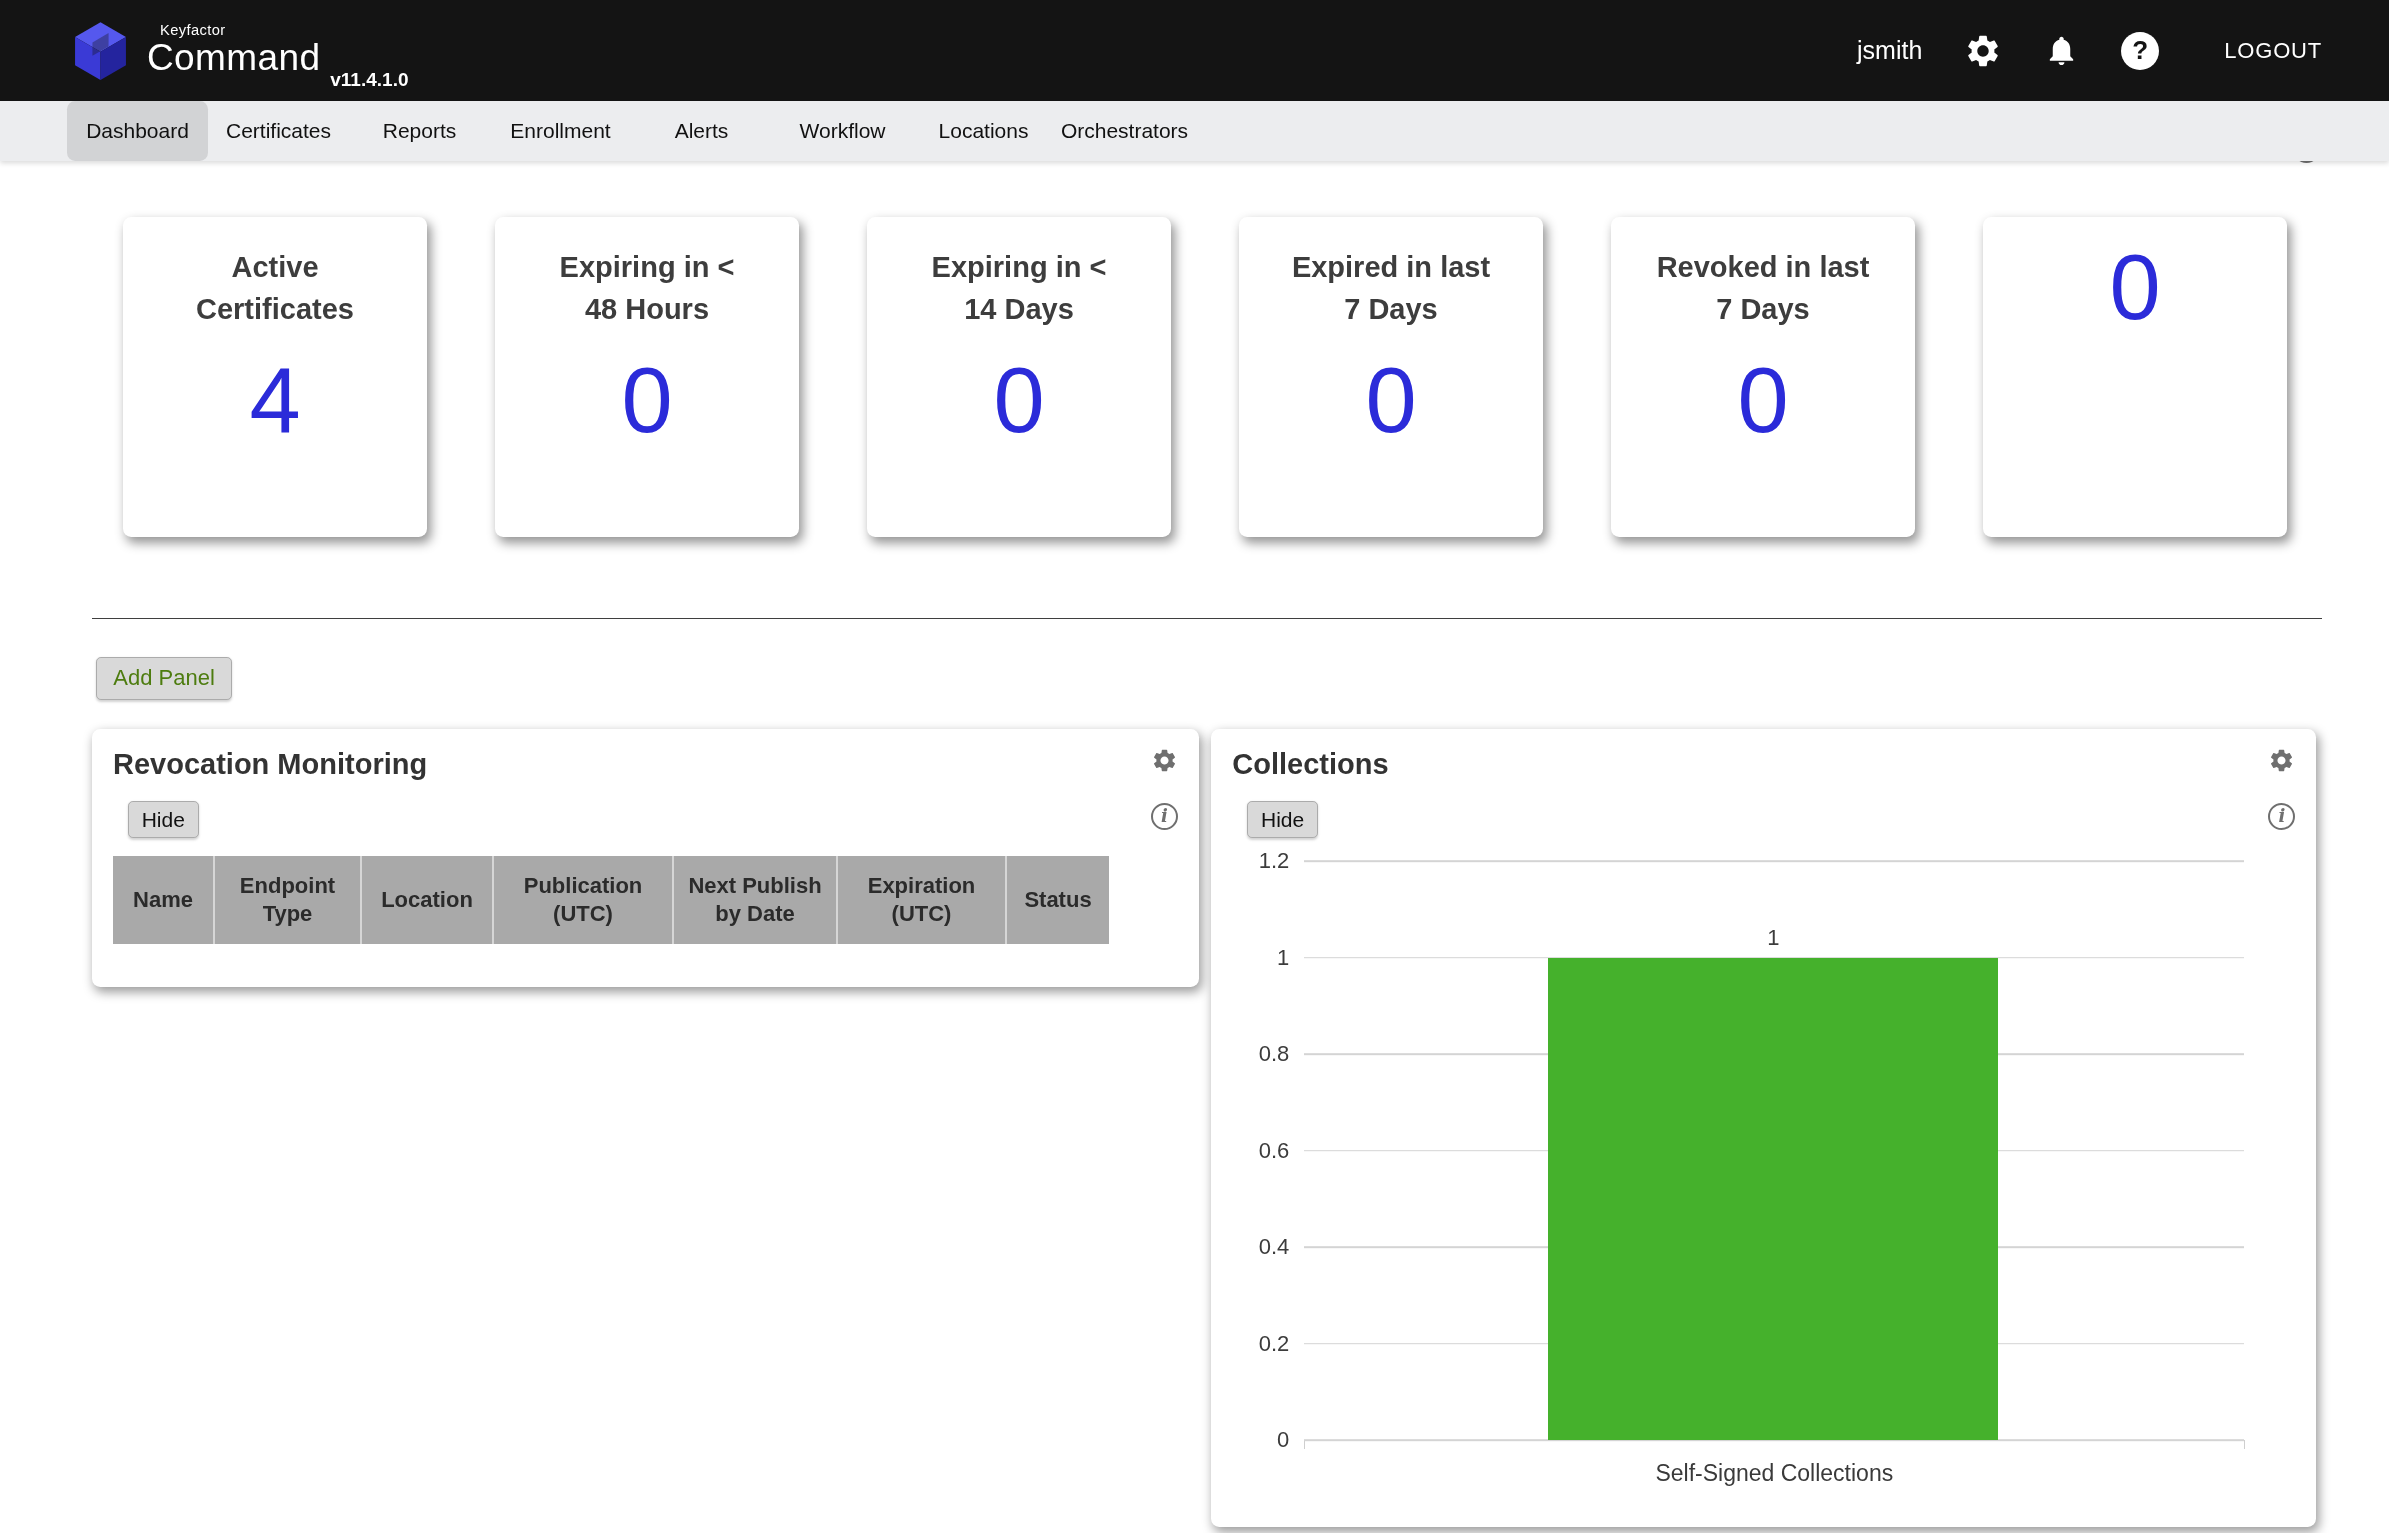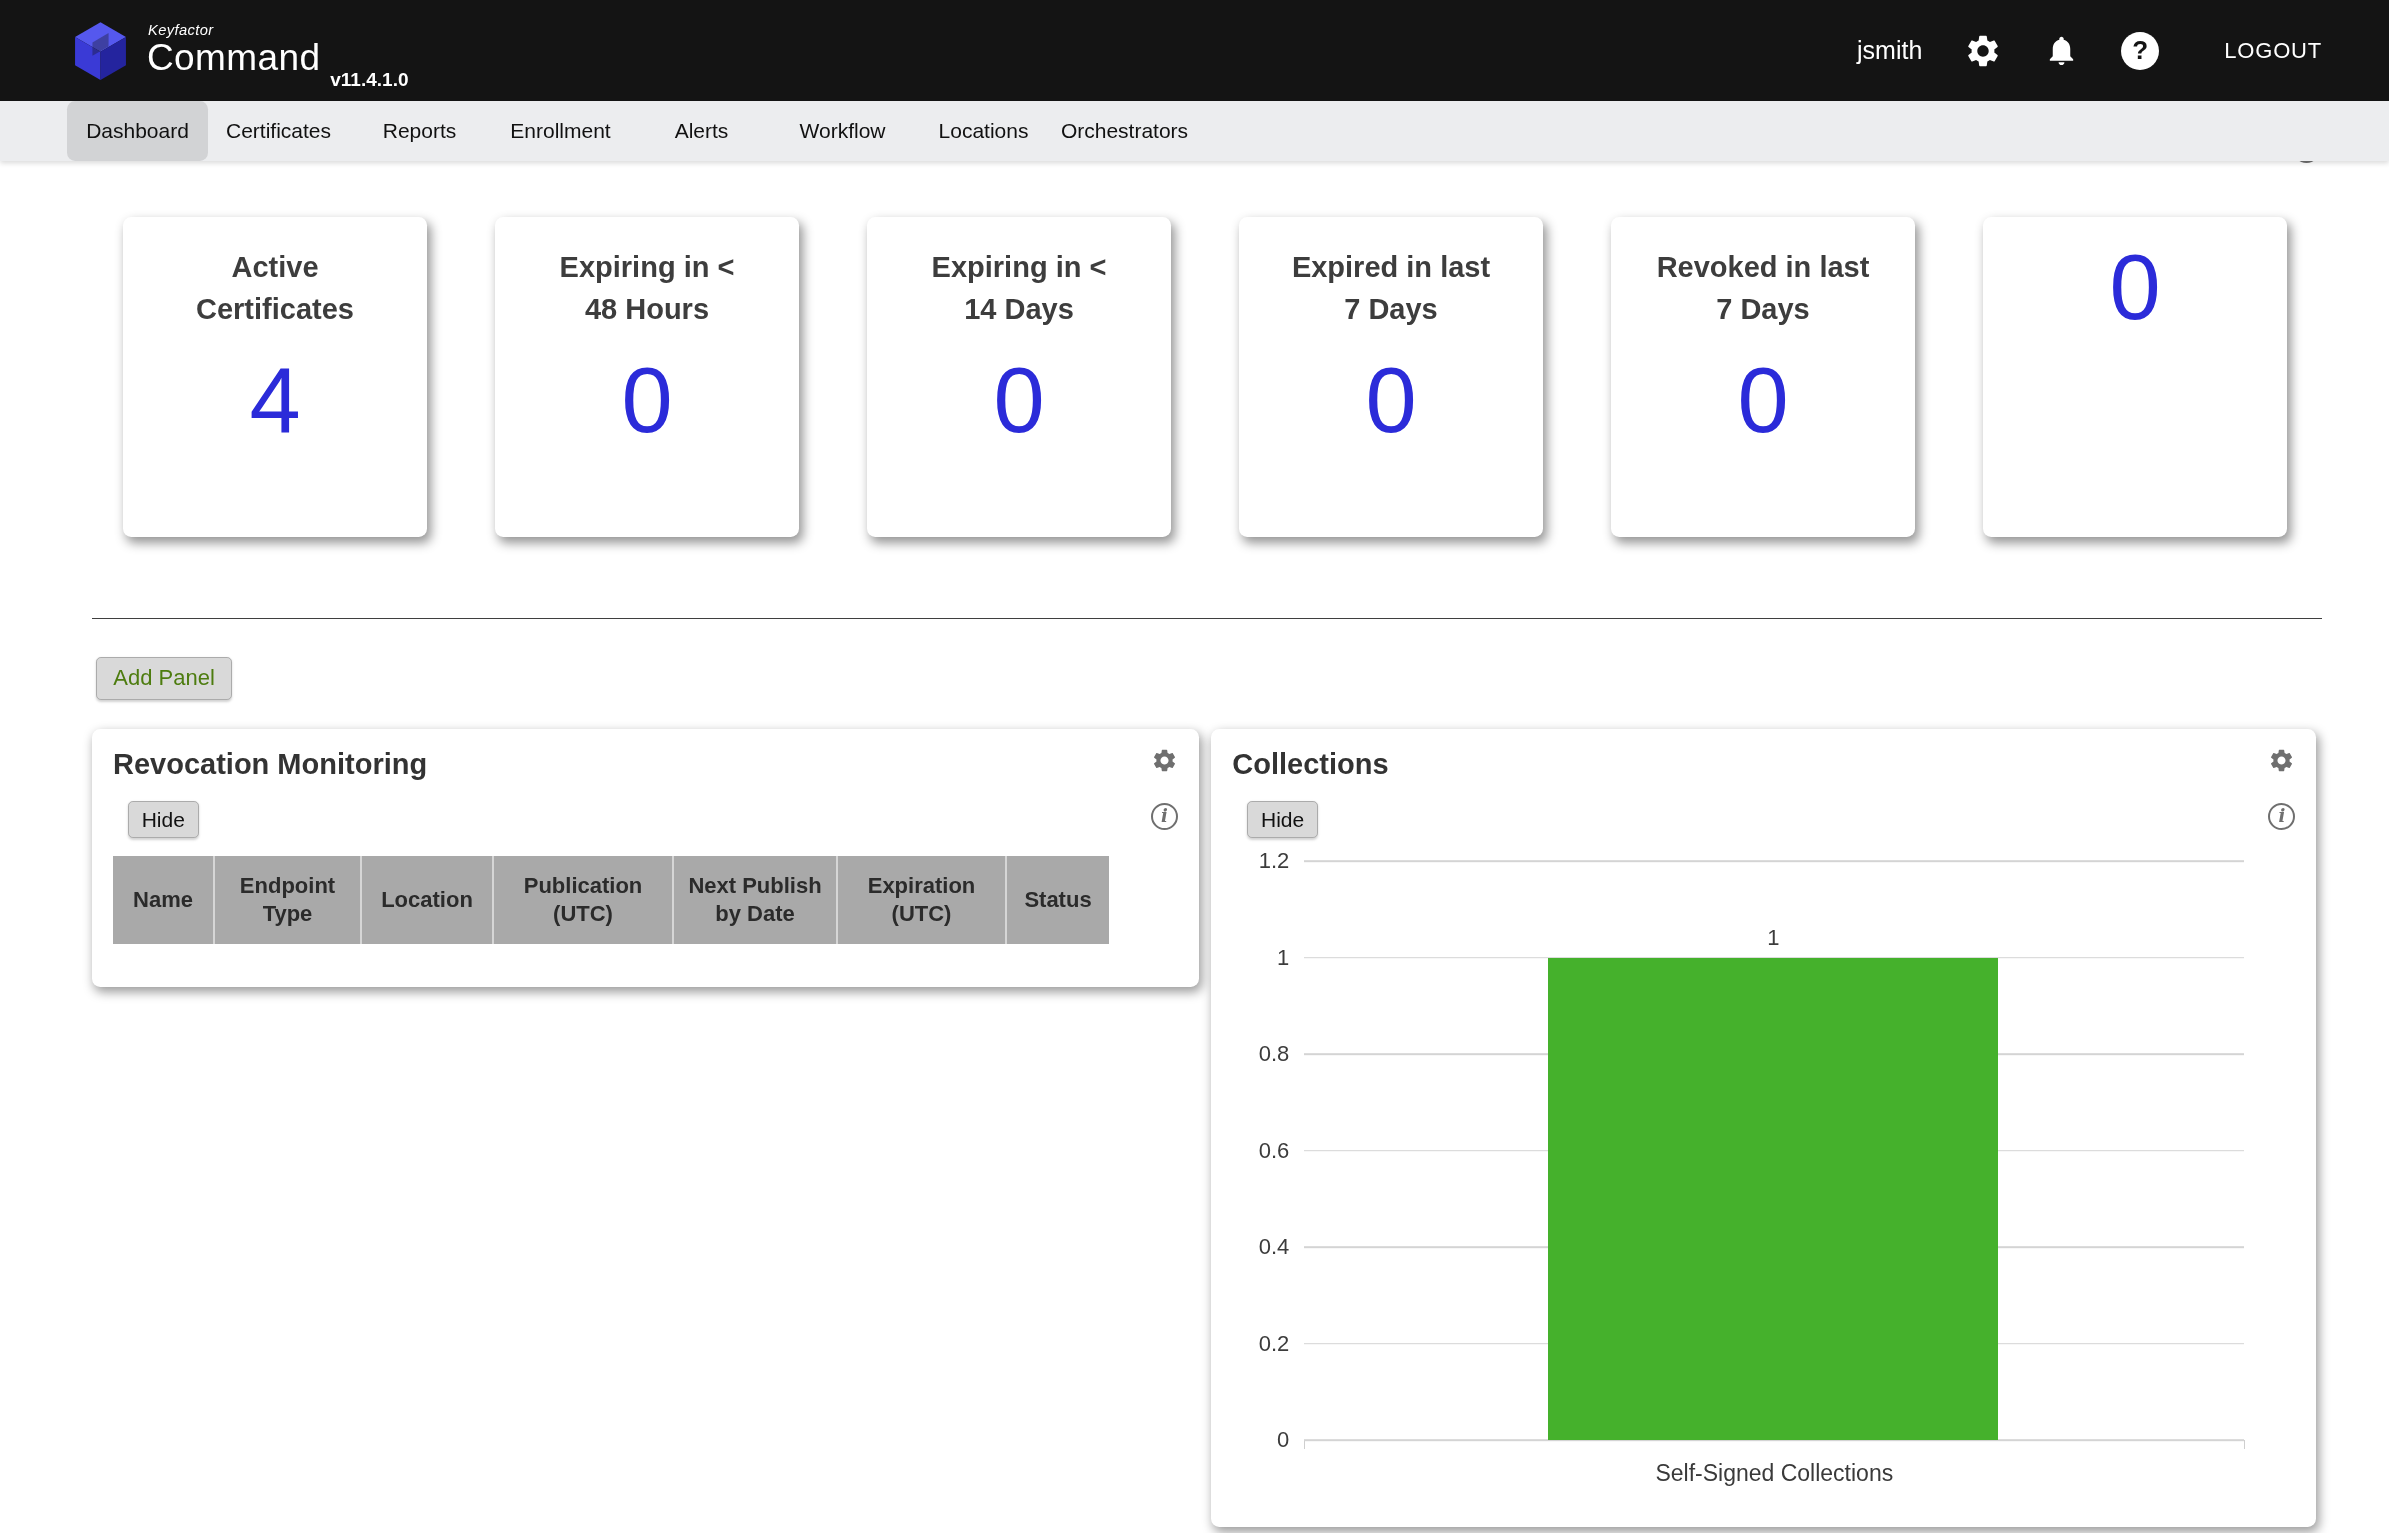--- a/index.html
+++ b/index.html
@@ -5,21 +5,21 @@
   * { margin:0; padding:0; box-sizing:border-box; }
   html,body { width:2389px; height:1533px; background:#ffffff;
               font-family:"Liberation Sans", sans-serif; overflow:hidden; }
   [data-interactable="true"] { cursor:pointer; }
 
   
   .app-header { height:101px; background:#141414; display:flex; align-items:center;
                 padding:0 67px; }
   .logo { width:67px; height:67px; flex:0 0 auto; }
   .brand { margin-left:13px; display:flex; flex-direction:column; color:#fff; }
-  .brand-small { font-size:14.7px; letter-spacing:0.4px; margin-left:1px;font-style:italic; }
+  .brand-small { font-size:14.7px; letter-spacing:0.4px; margin-left:13px; }
   .brand-large { font-size:37px; font-weight:400; letter-spacing:0.4px; margin-top:-1.6px; }
   .version { color:#fff; font-size:19px; font-weight:bold; align-self:flex-end;
              margin:0 0 9.8px 9.8px; }
   .header-right { margin-left:auto; display:flex; align-items:center; gap:42px; }
   .username { color:#fff; font-size:25px; }
   .hicon svg { display:block; fill:#ffffff; }
   .help-circle { width:38px; height:38px; border-radius:50%; background:#fff;
                  display:flex; align-items:center; justify-content:center; }
   .help-circle::after { content:"?"; color:#141414; font-size:26px; font-weight:bold; }
   .logout { color:#fff; font-size:22px; letter-spacing:0.8px; margin-left:23px; }

